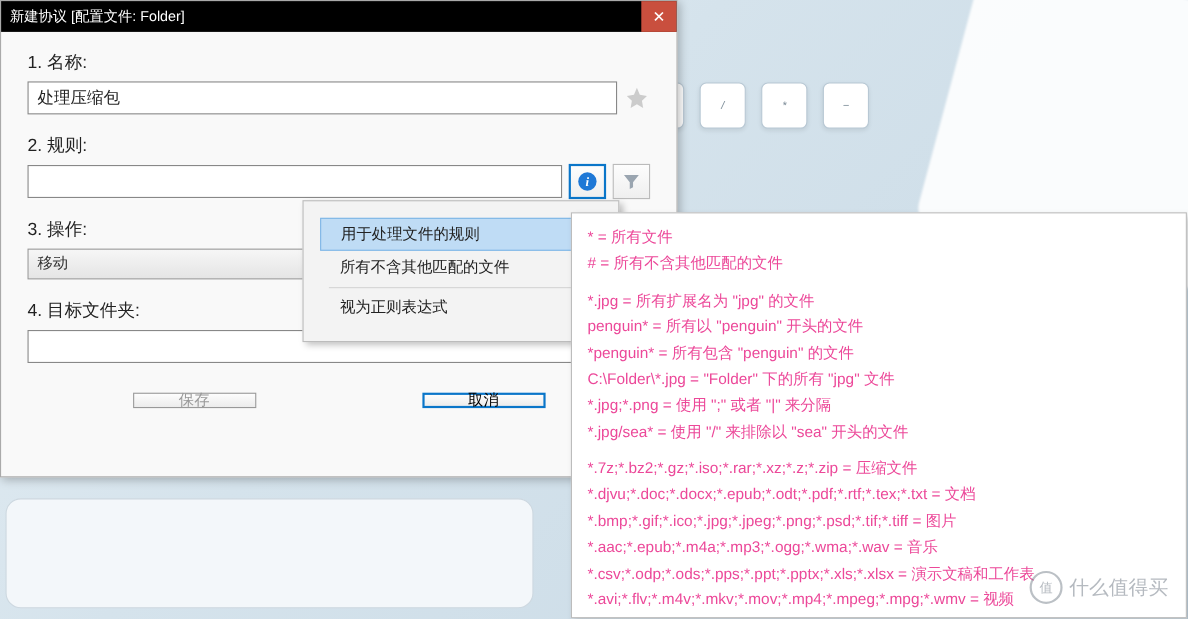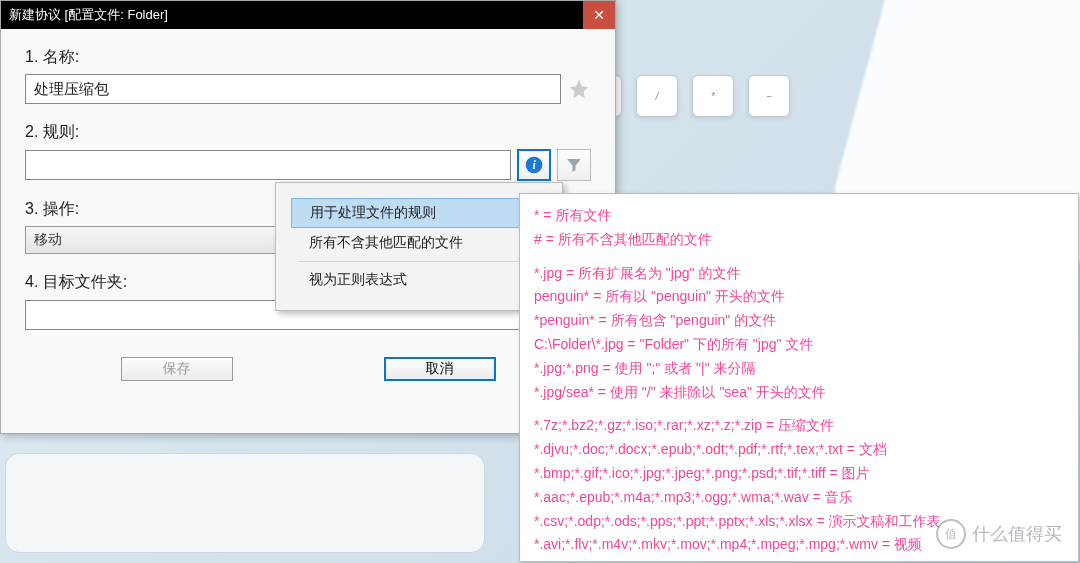--- a/index.html
+++ b/index.html
@@ -134,21 +134,21 @@
       border-top: 5px solid #555;
     }
     .button-row {
       display: flex;
       justify-content: center;
       gap: 110px;
       margin-top: 26px;
     }
     .dlg-button {
       width: 112px;
-      height: 24px;
+      height: 14px;
       border: 1px solid #999;
       background: linear-gradient(#fdfdfd,#ececec);
       display: flex; align-items: center; justify-content: center;
       font-size: 14px;
       cursor: pointer;
     }
     .dlg-button.disabled { color: #999; }
     .dlg-button.primary { border: 2px solid #0a76c9; margin-left: 41px; }
     .context-menu {
       position: absolute;

